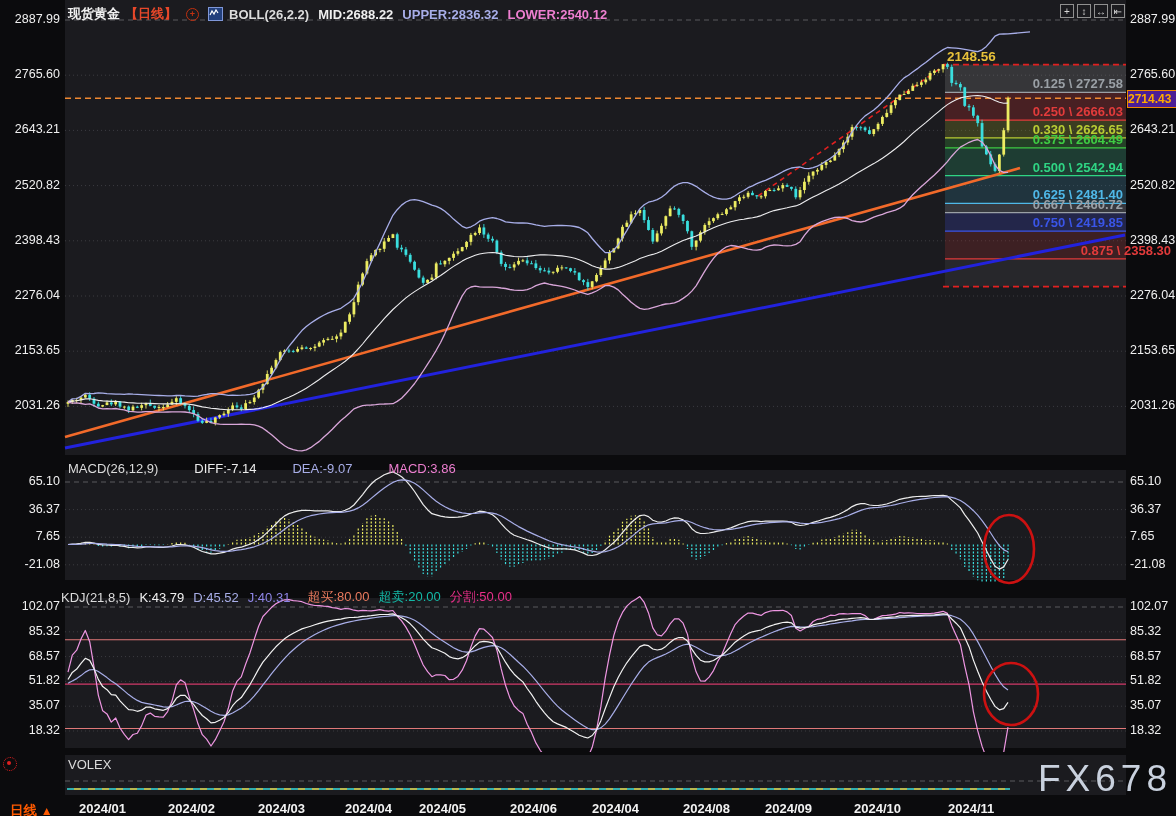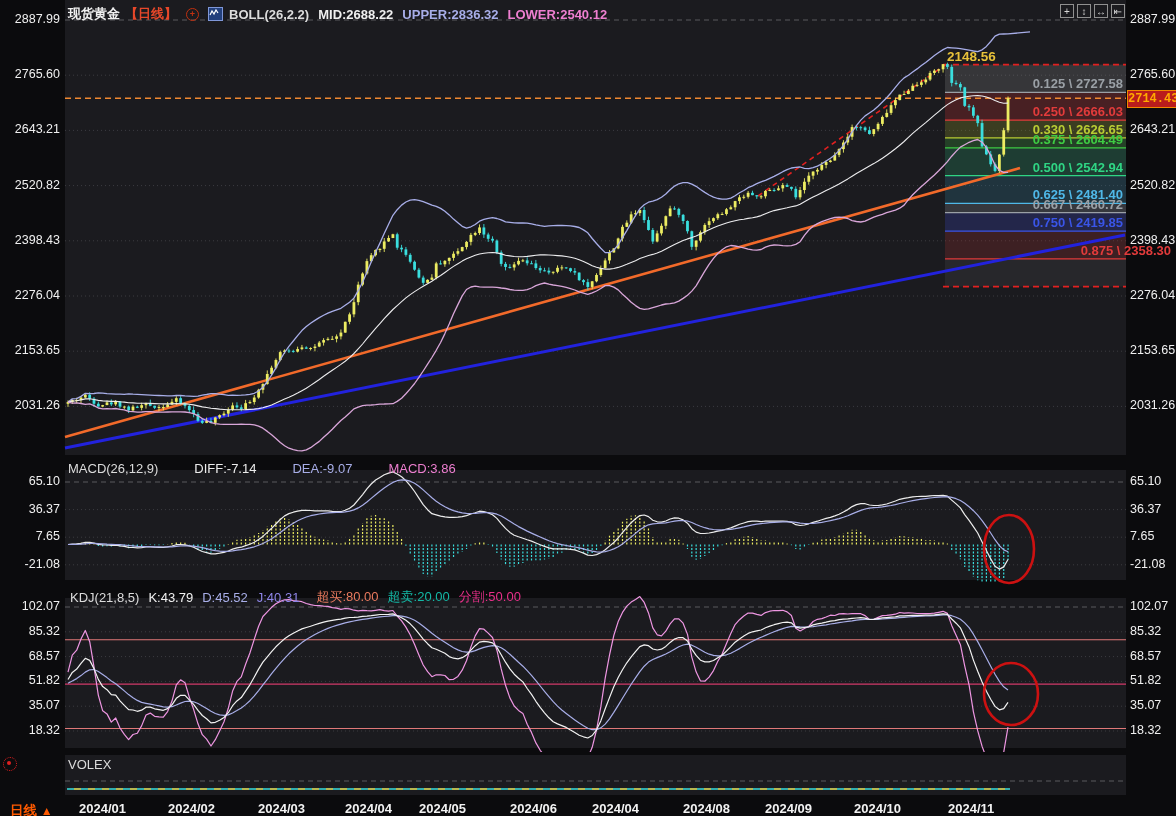--- a/index.html
+++ b/index.html
@@ -7,23 +7,23 @@
        font-family:"Liberation Sans","DejaVu Sans",sans-serif;}
   #plotbg{position:absolute;left:65px;top:0;width:1061px;height:800px;background:#1b1b1f;}
   .sep{position:absolute;left:0;width:1176px;background:#0b0b0d;}
   #svgroot{position:absolute;left:0;top:0;}
   .hdr{position:absolute;display:flex;align-items:center;gap:9px;font-size:13px;font-weight:bold;
        white-space:nowrap;z-index:5;}
   .axis-label{position:absolute;font-size:12.5px;color:#f0f0f0;z-index:4;} 
   .axis-right{left:1130px;text-align:left;}
   .date-label{position:absolute;top:801px;font-size:13px;font-weight:bold;color:#f2f2f2;z-index:4;}
   .fib-label{position:absolute;font-size:13px;font-weight:bold;z-index:6;text-align:right;width:190px;}
-  #price-tag{position:absolute;left:1127px;top:90px;width:48px;height:16px;background:#b91c1c;
+  #price-tag{position:absolute;left:1127px;top:90px;width:48px;height:16px;background:#4c1d95;
      border:1px solid #f08800;color:#ffaa00;font-size:12px;font-weight:bold;text-align:left;
-     line-height:16px;z-index:7;font-family:Liberation Mono, monospace;}
+     line-height:16px;z-index:7;}
   #high-ann{position:absolute;left:947px;top:49px;color:#e8c23a;font-size:13.5px;font-weight:bold;z-index:6;}
   #volex-label{position:absolute;left:68px;top:757px;color:#dcdcdc;font-size:13px;z-index:5;}
   #watermark{position:absolute;left:1038px;top:758px;color:#c9d1de;font-size:37px;z-index:6;
      letter-spacing:5px;font-family:"Liberation Sans",sans-serif;}
   #bottom-period{position:absolute;left:10px;top:802px;color:#ff5a00;font-size:13.5px;font-weight:bold;z-index:6;}
   #bottom-period .tri{font-size:12px;}
   #toolbar{position:absolute;left:1060px;top:4px;display:flex;gap:3px;z-index:7;}
   .tool{width:14px;height:14px;border:1px solid #909090;background:#1b1b1f;color:#d8d8d8;
         font-size:10px;line-height:13px;text-align:center;box-sizing:border-box;}
   #rec-icon{position:absolute;left:3px;top:757px;width:12px;height:12px;border:1.5px dotted #e02020;
@@ -814,31 +814,32 @@
       <div class="tool">⇤</div>
     </div>
 
   <div class="hdr" style="left:68px;top:461px;font-weight:normal;gap:36px;">
     <span style="color:#dcdcdc;">MACD(26,12,9)</span>
     <span style="color:#ececec;">DIFF:-7.14</span>
     <span style="color:#a8aee8;">DEA:-9.07</span>
     <span style="color:#ee7fd0;">MACD:3.86</span>
   </div>
 
-  <div class="hdr" style="left:70px;top:588px;font-weight:normal;">
+  <div class="hdr" style="left:61px;top:588px;font-weight:normal;">
     <span style="color:#dcdcdc;">KDJ(21,8,5)</span>
     <span style="color:#f0f0f0;">K:43.79</span>
     <span style="color:#a8aee8;">D:45.52</span>
     <span style="color:#8f86e8;">J:40.31</span>
     <span style="color:#e87a5e;margin-left:8px;">超买:80.00</span>
     <span style="color:#14b8a6;">超卖:20.00</span>
     <span style="color:#e8308a;">分割:50.00</span>
   </div>
 
   <div id="volex-label">VOLEX</div>
+  <div id="watermark">FX678</div>
   <div id="rec-icon"></div>
   <div id="bottom-period">
     <span>日线</span>
     <span class="tri">▲</span>
   </div>
 
   <div id="price-tag">2714.43</div>
   <div id="high-ann">2148.56</div>
 
   <div id="labels-layer">

